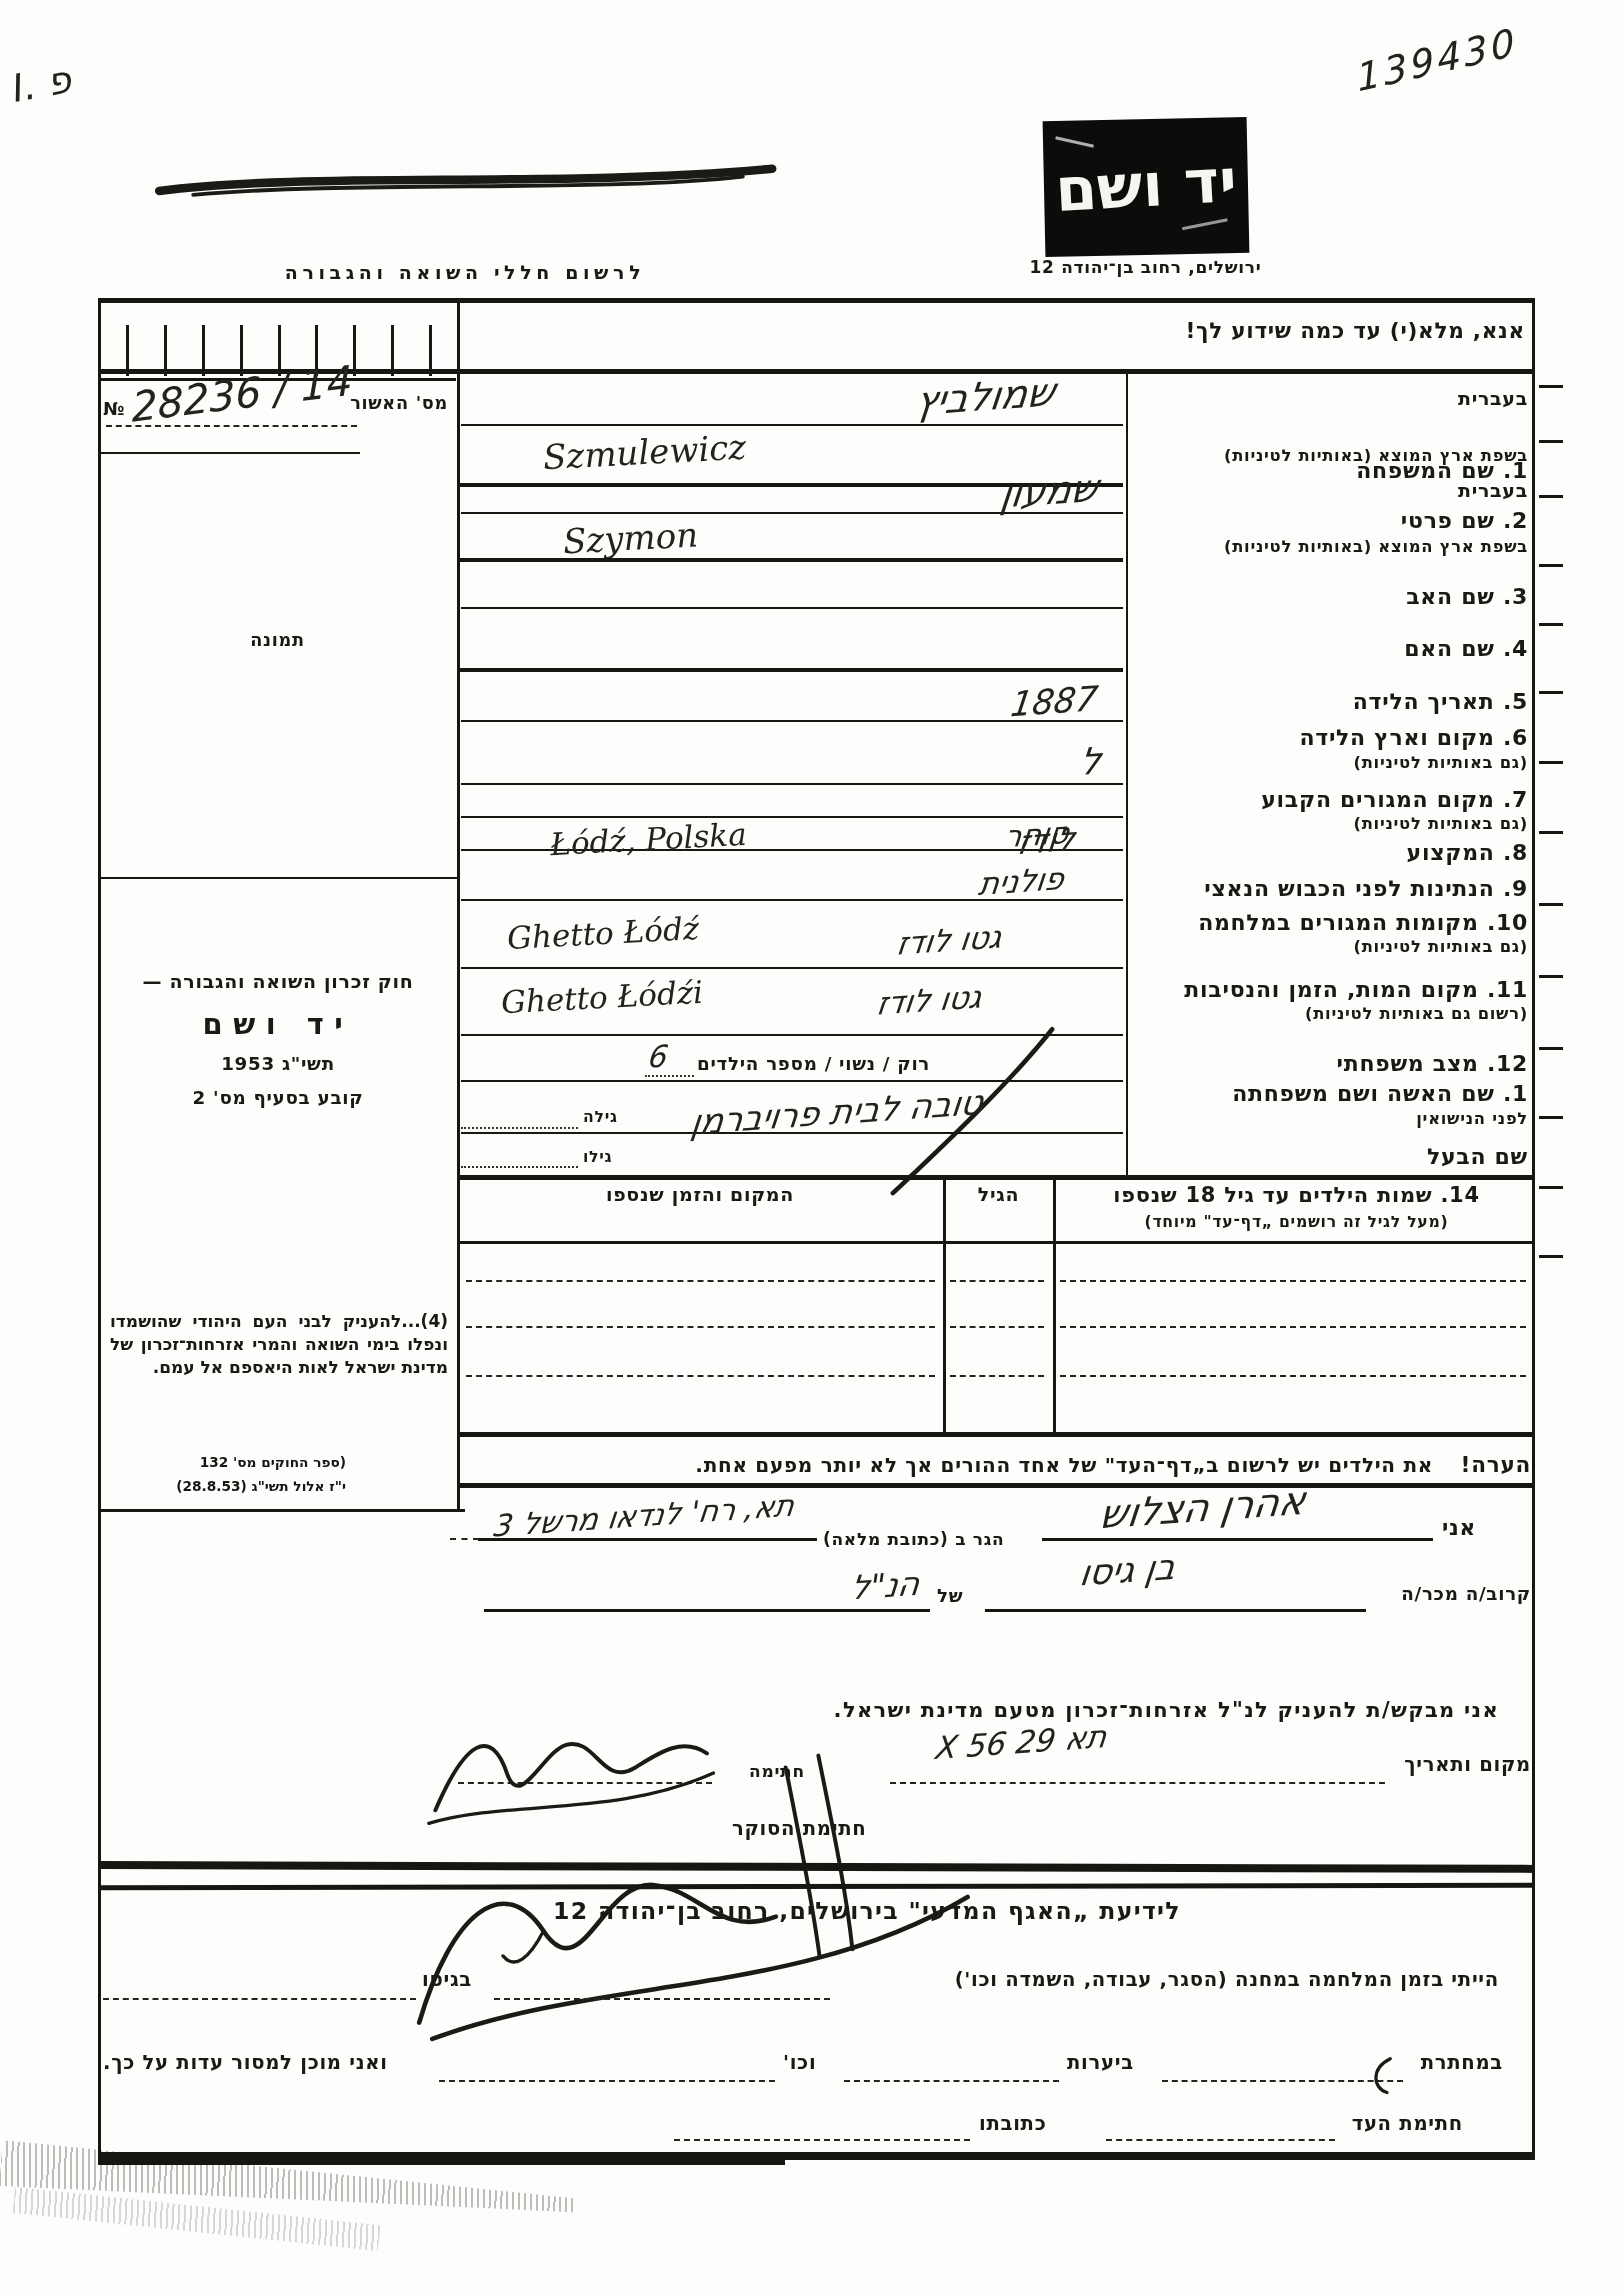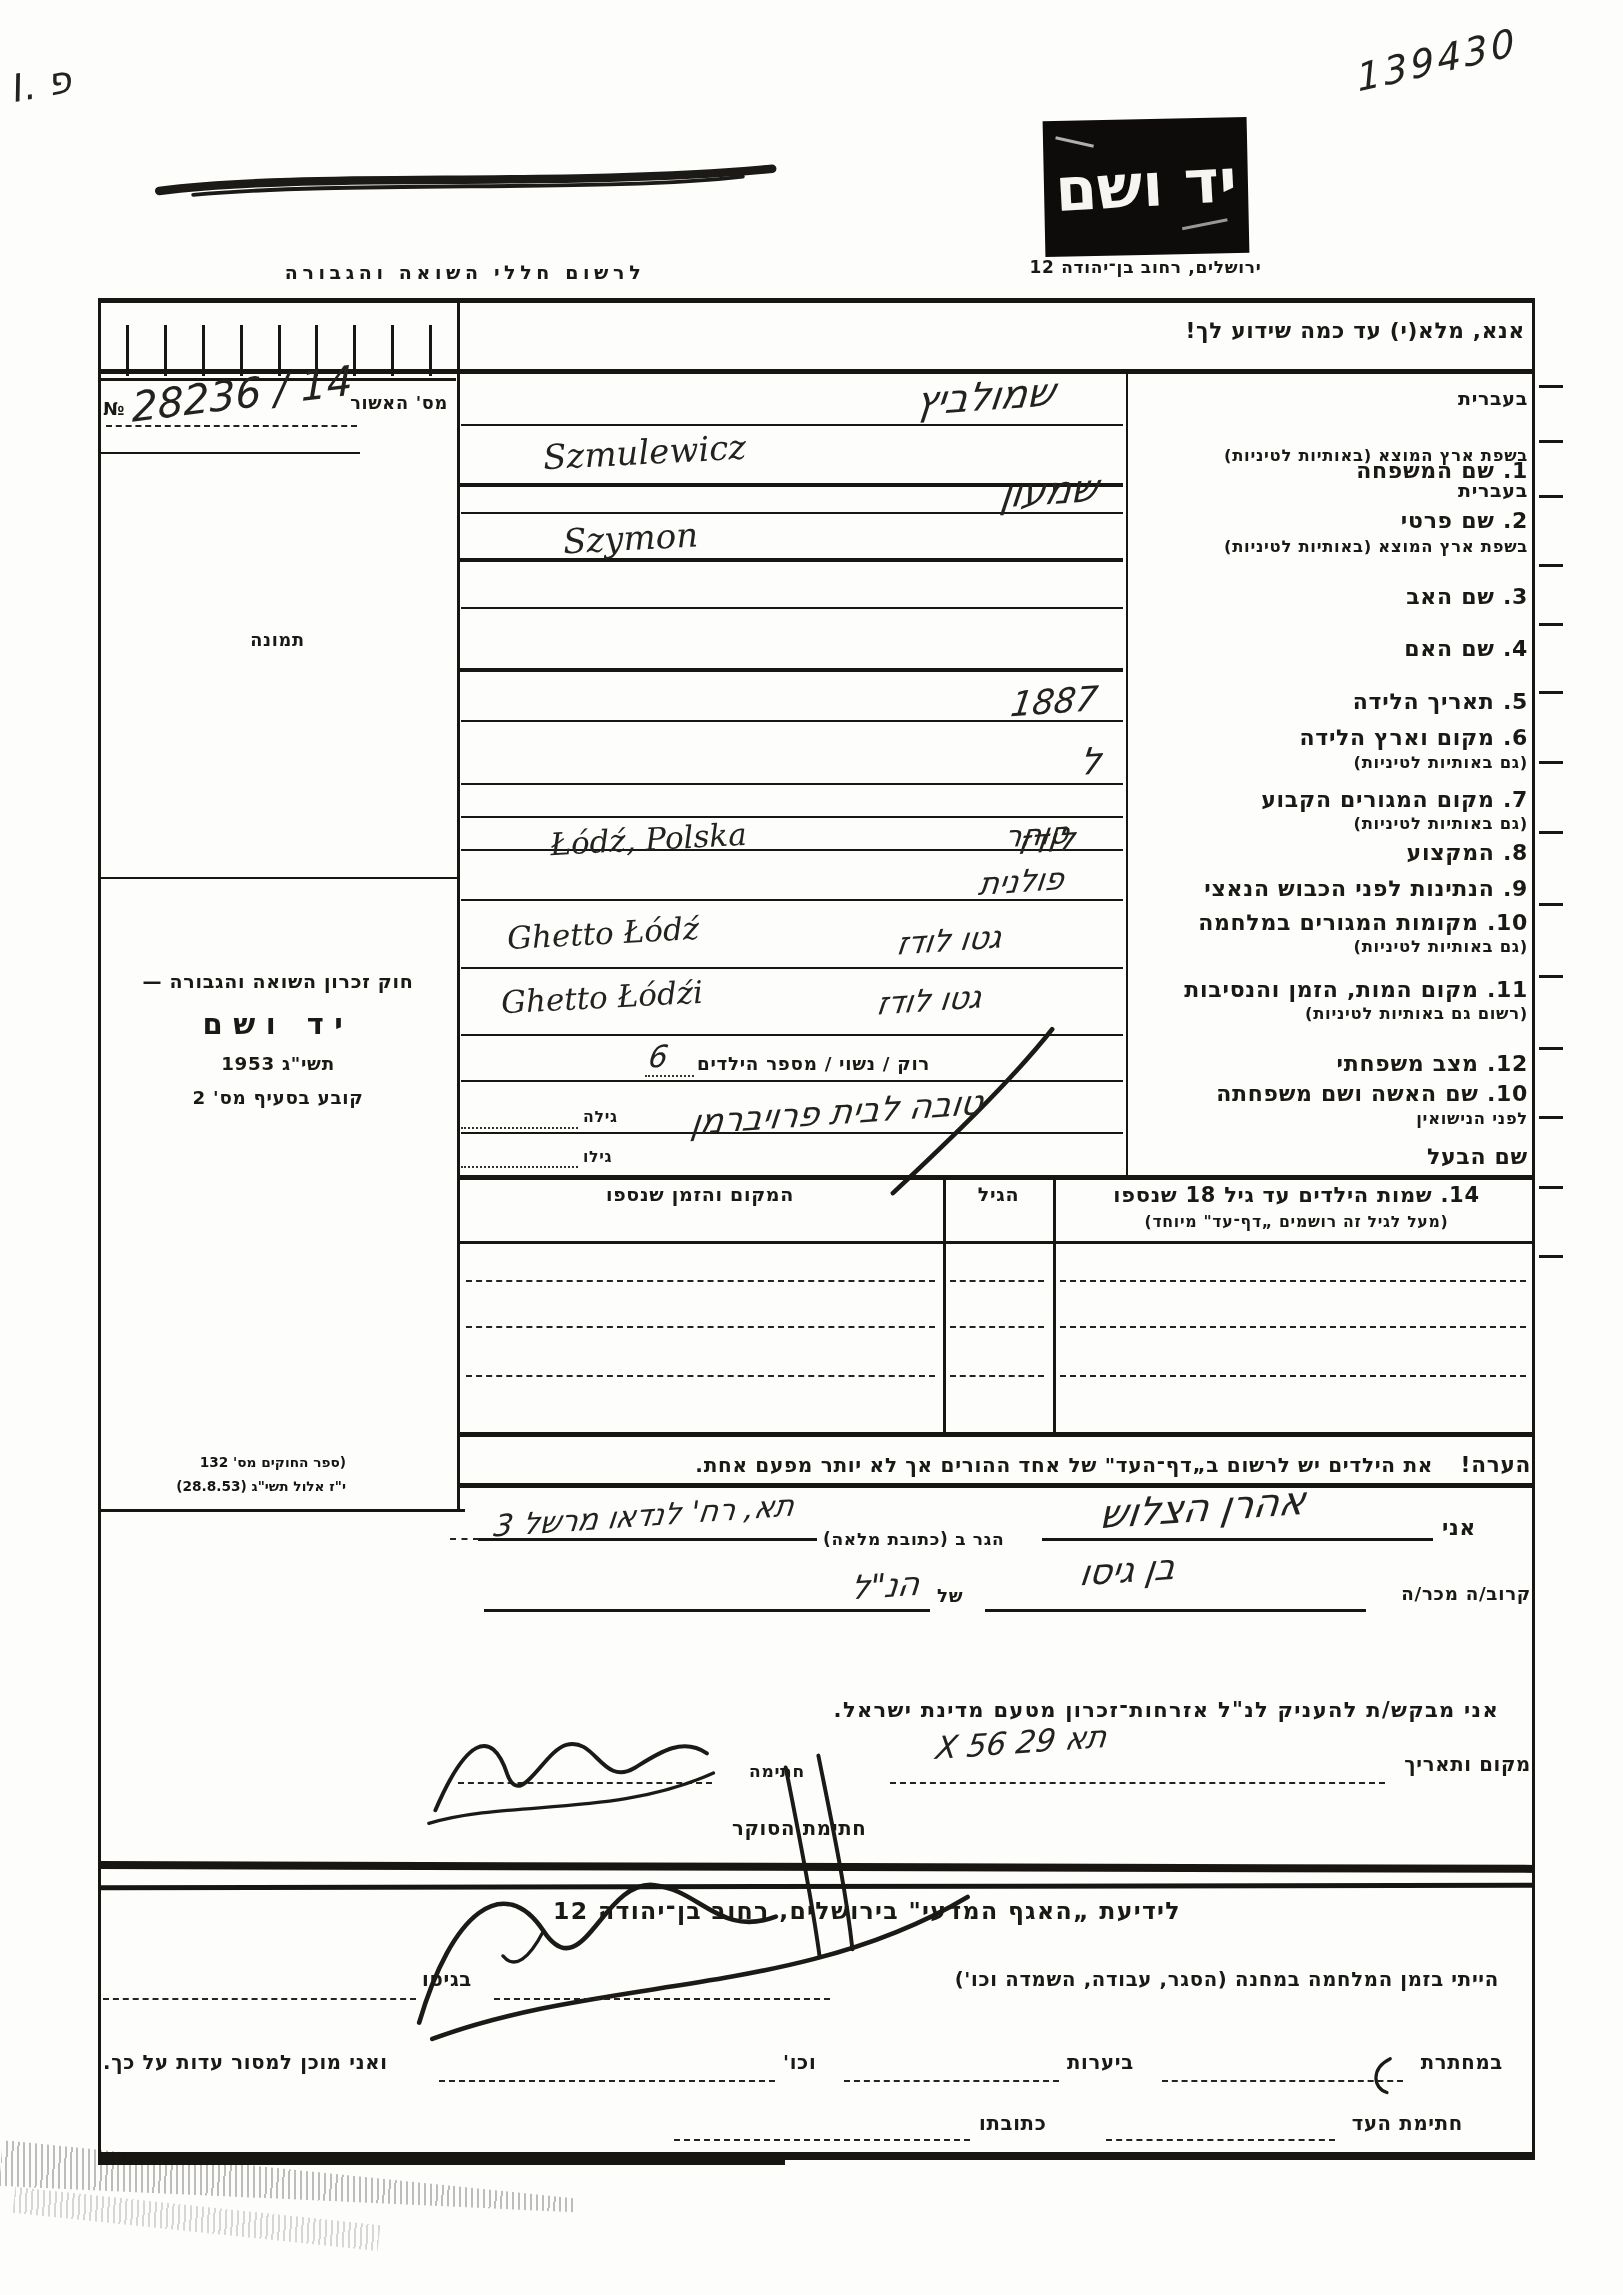--- a/index.html
+++ b/index.html
@@ -92,20 +92,22 @@
   <div class="dash" style="left:106px;top:425px;width:251px;"></div>
   <div class="hline" style="left:99px;top:452px;width:261px;height:2px;"></div>
 
   <div class="lbl center" style="left:98px;top:630px;width:359px;font-size:17.7px;">תמונה</div>
   <div class="hline" style="left:98px;top:877px;width:359px;height:2px;"></div>
 
   <div class="lbl center" style="left:105px;top:970px;width:346px;font-size:19px;">חוק זכרון השואה והגבורה —</div>
   <div class="lbl center" style="left:105px;top:1007px;width:346px;font-size:29px;letter-spacing:10.5px;">יד ושם</div>
   <div class="lbl center" style="left:105px;top:1053px;width:346px;font-size:18.3px;">תשי"ג 1953</div>
   <div class="lbl center" style="left:105px;top:1087px;width:346px;font-size:18.3px;">קובע בסעיף מס' 2</div>
+  <div class="abs rtl" style="left:110px;top:1310px;width:338px;font-size:17px;line-height:23px;font-weight:bold;
+              text-align:justify;color:#1b1915;">(4)...להעניק לבני העם היהודי שהושמדו ונפלו בימי השואה והמרי אזרחות־זכרון של מדינת ישראל לאות היאספם אל עמם.</div>
   <div class="abs rtl" style="left:110px;top:1454px;width:236px;font-size:13.7px;font-weight:bold;">(ספר החוקים מס' 132</div>
   <div class="abs rtl" style="left:110px;top:1478px;width:236px;font-size:13.7px;font-weight:bold;">י"ז אלול תשי"ג (28.8.53)</div>
   <div class="hline" style="left:98px;top:1509px;width:367px;height:2.6px;"></div>
 
   <div class="lbl flabel" style="top:387px;font-size:19px;">בעברית</div>
   <div class="lbl flabel" style="top:416px;margin-top:42px;">1. שם המשפחה</div>
   <div class="lbl fsub" style="top:446px;">בשפת ארץ המוצא (באותיות לטיניות)</div>
 
   <div class="lbl flabel" style="top:479px;font-size:19px;">בעברית</div>
   <div class="lbl flabel" style="top:508px;">2. שם פרטי</div>
@@ -118,21 +120,21 @@
   <div class="lbl fsub" style="top:753px;">(גם באותיות לטיניות)</div>
   <div class="lbl flabel" style="top:787px;">7. מקום המגורים הקבוע</div>
   <div class="lbl fsub" style="top:814px;">(גם באותיות לטיניות)</div>
   <div class="lbl flabel" style="top:840px;">8. המקצוע</div>
   <div class="lbl flabel" style="top:876px;">9. הנתינות לפני הכבוש הנאצי</div>
   <div class="lbl flabel" style="top:910px;">10. מקומות המגורים במלחמה</div>
   <div class="lbl fsub" style="top:937px;">(גם באותיות לטיניות)</div>
   <div class="lbl flabel" style="top:977px;">11. מקום המות, הזמן והנסיבות</div>
   <div class="lbl fsub" style="top:1004px;">(רשום גם באותיות לטיניות)</div>
   <div class="lbl flabel" style="top:1051px;">12. מצב משפחתי</div>
-  <div class="lbl flabel" style="top:1081px;">10. שם האשה ושם משפחתה</div>
+  <div class="lbl flabel" style="top:1081px;">1. שם האשה ושם משפחתה</div>
   <div class="lbl fsub" style="top:1109px;">לפני הנישואין</div>
   <div class="lbl flabel" style="top:1144px;">שם הבעל</div>
 
   <div class="hline" style="left:461px;top:424px;width:662px;height:2px;"></div>
   <div class="hline" style="left:459px;top:483px;width:664px;height:3.9px;"></div>
   <div class="hline" style="left:461px;top:512px;width:662px;height:2px;"></div>
   <div class="hline" style="left:459px;top:558px;width:664px;height:3.9px;"></div>
   <div class="hline" style="left:461px;top:607px;width:662px;height:2px;"></div>
   <div class="hline" style="left:459px;top:668px;width:664px;height:3.9px;"></div>
   <div class="hline" style="left:461px;top:720px;width:662px;height:2px;"></div>

